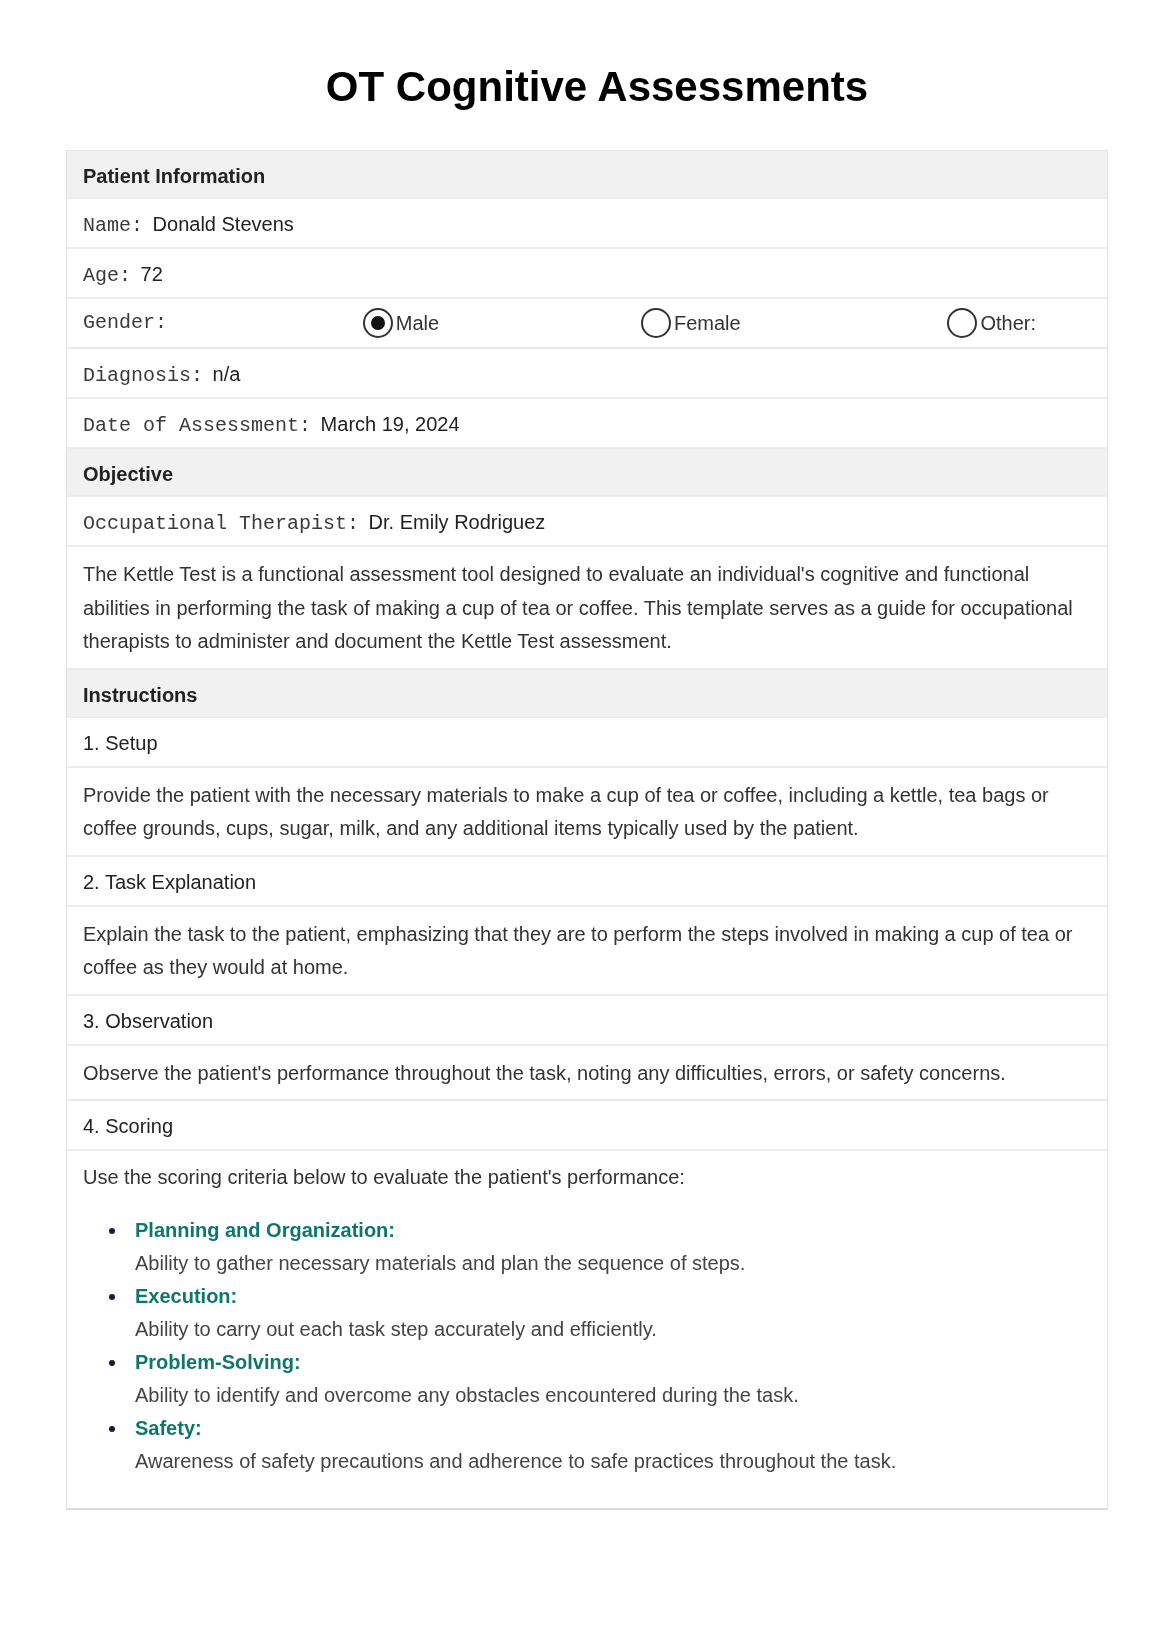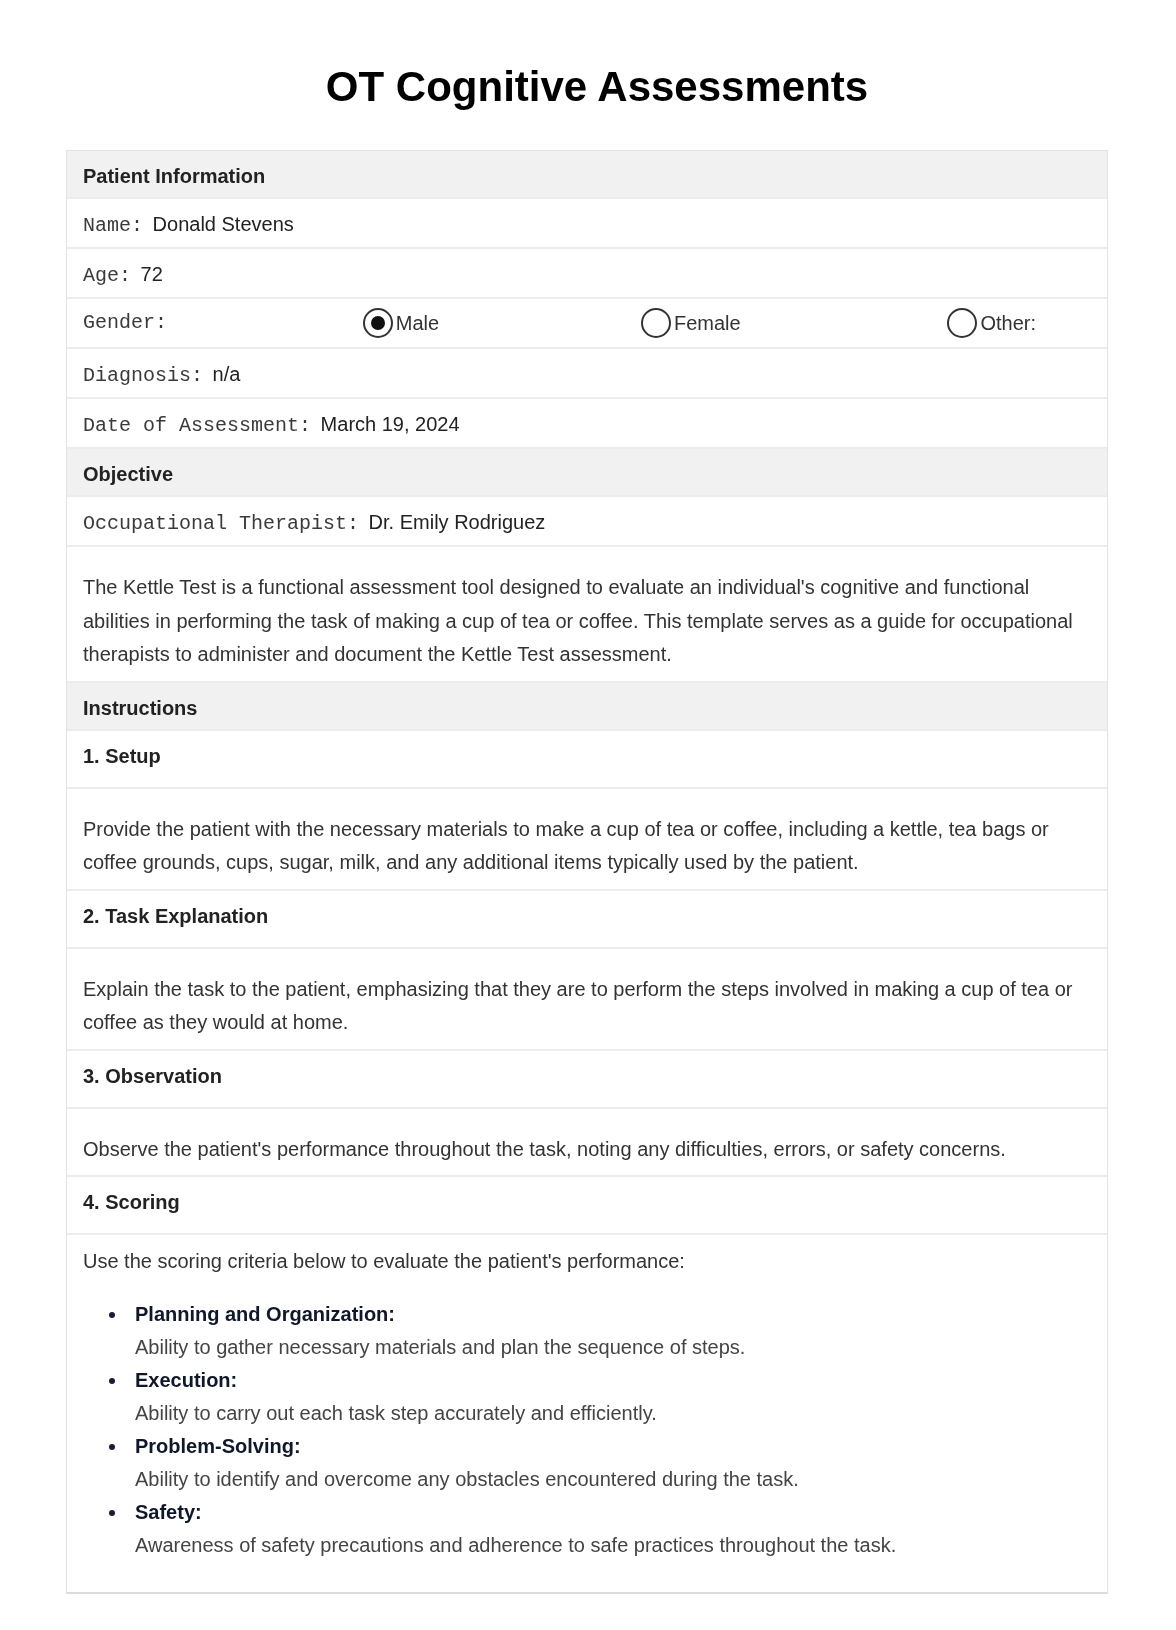--- a/index.html
+++ b/index.html
@@ -20,23 +20,23 @@
     .row {
       border-bottom: 2px solid #ececec;
       padding: 0 16px; box-sizing: border-box;
       font-size: 20px; line-height: 48px; min-height: 48px;
       color: #333333;
     }
     .row.section {
       background: #f1f1f1; font-weight: bold; color: #222222;
       height: 36px; line-height: 50px;
     }
-    .row.sub { font-weight: bold; color: #222222; height: 58px; line-height: 50px; }
+    .row.sub { font-weight: normal; color: #222222; height: 50px; line-height: 50px; }
     .row.field { height: 50px; line-height: 50px; }
-    .row.para { padding-top: 24px; padding-bottom: 9px; line-height: 33.5px; }
+    .row.para { padding-top: 11px; padding-bottom: 9px; line-height: 33.5px; }
     .row.last { border-bottom: none; }
     .lbl { color: #3a3a3a; font-family: Liberation Mono, monospace; }
     .val { color: #222222; margin-left: 4px; }
     .gender-row { display: flex; align-items: center; justify-content: space-between; }
     .gender-row .lbl { width: 130px; }
     .radio-opt { display: flex; align-items: center; margin-right: 55px; }
     .radio {
       width: 30px; height: 30px; border: 2px solid #333; border-radius: 50%;
       box-sizing: border-box; display: inline-flex; align-items: center; justify-content: center;
       margin-right: 3px;
@@ -45,21 +45,21 @@
     .radio-opt.male { margin-right: 52px; }
     .radio-opt.female { margin-right: 57px; }
     .scoring-body { padding: 10px 16px 30px 16px; }
     .scoring-intro { line-height: 33px; margin: 0 0 20px 0; }
     ul.criteria { list-style: none; margin: 0; padding: 0 0 0 20px; }
     ul.criteria li { position: relative; padding-left: 32px; line-height: 33px; }
     ul.criteria li .bullet {
       position: absolute; left: 6px; top: 14px; width: 6px; height: 6px;
       border-radius: 50%; background: #1b1b3a;
     }
-    .crit-title { font-weight: bold; color: #0f172a; display: block; }
+    .crit-title { font-weight: bold; color: #0f766e; display: block; }
     .crit-desc { display: block; color: #444444; }
   </style>
 </head>
 <body>
 
 <h1 class="page-title">OT Cognitive Assessments</h1>
 
 <div class="sheet">
 
   <div class="row section">Patient Information</div>

